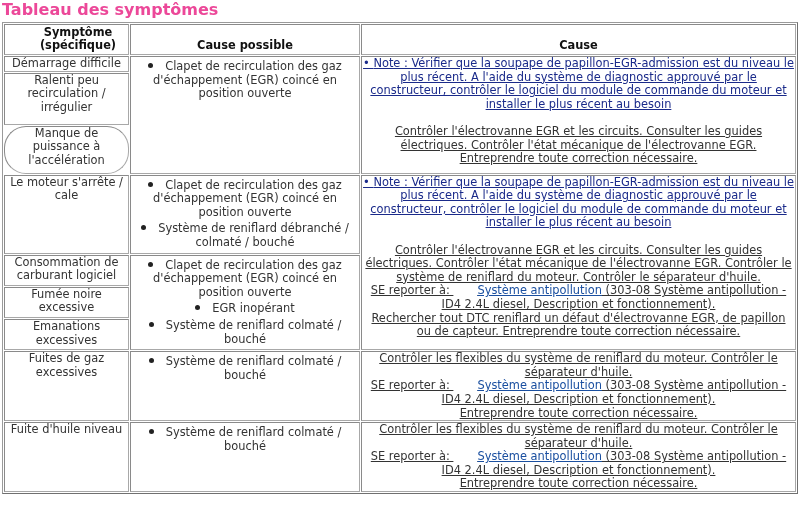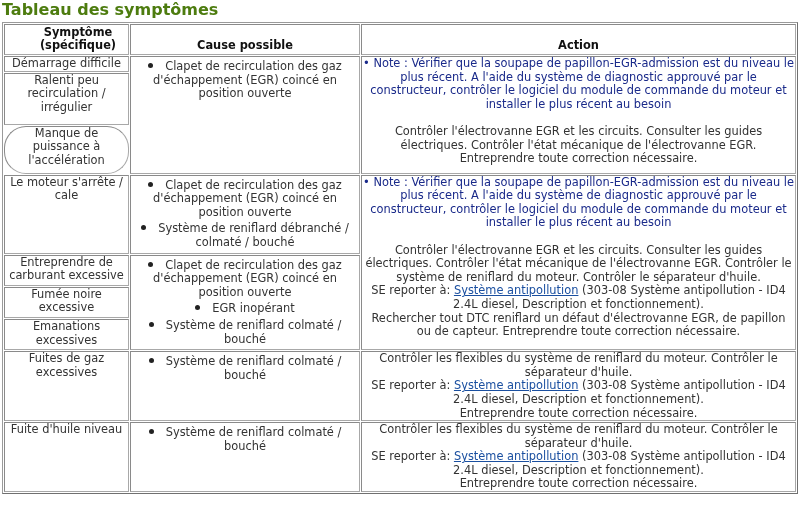--- a/index.html
+++ b/index.html
@@ -1,57 +1,57 @@
 <!DOCTYPE html>
 <html><head>
   <meta charset="utf-8">
   <style>
     html, body { margin: 0; padding: 0; background: #ffffff; }
     body { width: 800px; height: 509px; overflow: hidden; font-family: "DejaVu Sans", sans-serif; color: #333333; }
     h1.page-title {
       font-family: "DejaVu Sans", sans-serif; font-weight: bold; font-size: 16px;
-      color: #4d7c0f; margin: 0; padding: 1px 0 0 2px; height: 22px; line-height: 18px;
+      color: #ec4899; margin: 0; padding: 1px 0 0 2px; height: 22px; line-height: 18px;
     }
     table.sym {
       position: absolute; left: 2px; top: 22px; width: 796px;
       border-collapse: separate; border-spacing: 1px;
       border: 1px solid #9a9a9a; border-right-color: #707070; border-bottom-color: #707070;
       table-layout: fixed; font-size: 11.4px; line-height: 13.6px;
     }
     table.sym td, table.sym th {
       border: 1px solid #a8a8a8; border-top-color: #8a8a8a; border-left-color: #8a8a8a;
       padding: 0 1px; vertical-align: top; text-align: center; color: #333;
     }
     table.sym th { font-weight: bold; color: #111; vertical-align: bottom; font-size: 11.4px; padding-bottom: 1px; }
     col.c1 { width: 125px; } col.c2 { width: 230px; }
     .cause-list { margin: 0; padding: 0; list-style: none; }
     .cause-list li { margin: 3px; padding: 0; }
     .bullet { display: inline-block; width: 5px; height: 5px; border-radius: 50%; background: #222; vertical-align: middle; margin: 0 12px 2px 0; }
     .note { color: #1a2a8a; }
     .note .dot { color: #1a2a8a; }
     .gap { height: 13.6px; }
-    a.link { color: #1a4fa0; text-decoration: underline; }
-    .action p { margin: 0; }
+    a.link { color: #1a4fa0; text-decoration: underline; margin-left: 24px; }
+    .action p { margin: 0; text-decoration: underline; }
   </style>
 </head>
 <body>
 
 <h1 class="page-title">Tableau des symptômes</h1>
 
 <table class="sym">
   <colgroup>
       <col class="c1">
       <col class="c2">
       <col>
     </colgroup>
   <tbody>
       <tr>
     <th style="height:28px;padding-left:24px;">Symptôme (spécifique)</th>
     <th>Cause possible</th>
-    <th>Action</th>
+    <th>Cause</th>
   </tr>
 
   <tr>
     <td>Démarrage difficile</td>
     <td rowspan="3">
       <ul class="cause-list">
         <li><span class="bullet"></span><span>Clapet de recirculation des gaz d'échappement (EGR) coincé en position ouverte</span></li>
       </ul>
     </td>
     <td rowspan="3" class="action">
@@ -78,21 +78,21 @@
     <td rowspan="4" class="action">
       <p class="note"><span class="dot">• </span><span>Note : Vérifier que la soupape de papillon-EGR-admission est du niveau le plus récent. A l'aide du système de diagnostic approuvé par le constructeur, contrôler le logiciel du module de commande du moteur et installer le plus récent au besoin</span></p>
       <div class="gap"></div>
       <p>Contrôler l'électrovanne EGR et les circuits. Consulter les guides électriques. Contrôler l'état mécanique de l'électrovanne EGR. Contrôler le système de reniflard du moteur. Contrôler le séparateur d'huile.</p>
       <p><span>SE reporter à: </span><a class="link" href="#">Système antipollution</a><span> (303-08 Système antipollution - ID4 2.4L diesel, Description et fonctionnement).</span></p>
       <p>Rechercher tout DTC reniflard un défaut d'électrovanne EGR, de papillon ou de capteur. Entreprendre toute correction nécessaire.</p>
     </td>
   </tr>
 
   <tr>
-    <td>Entreprendre de carburant excessive</td>
+    <td>Consommation de carburant logiciel</td>
     <td rowspan="3">
       <ul class="cause-list">
         <li><span class="bullet"></span><span>Clapet de recirculation des gaz d'échappement (EGR) coincé en position ouverte</span></li>
         <li><span class="bullet"></span><span>EGR inopérant</span></li>
         <li><span class="bullet"></span><span>Système de reniflard colmaté / bouché</span></li>
       </ul>
     </td>
   </tr>
   <tr>
     <td>Fumée noire excessive</td>

